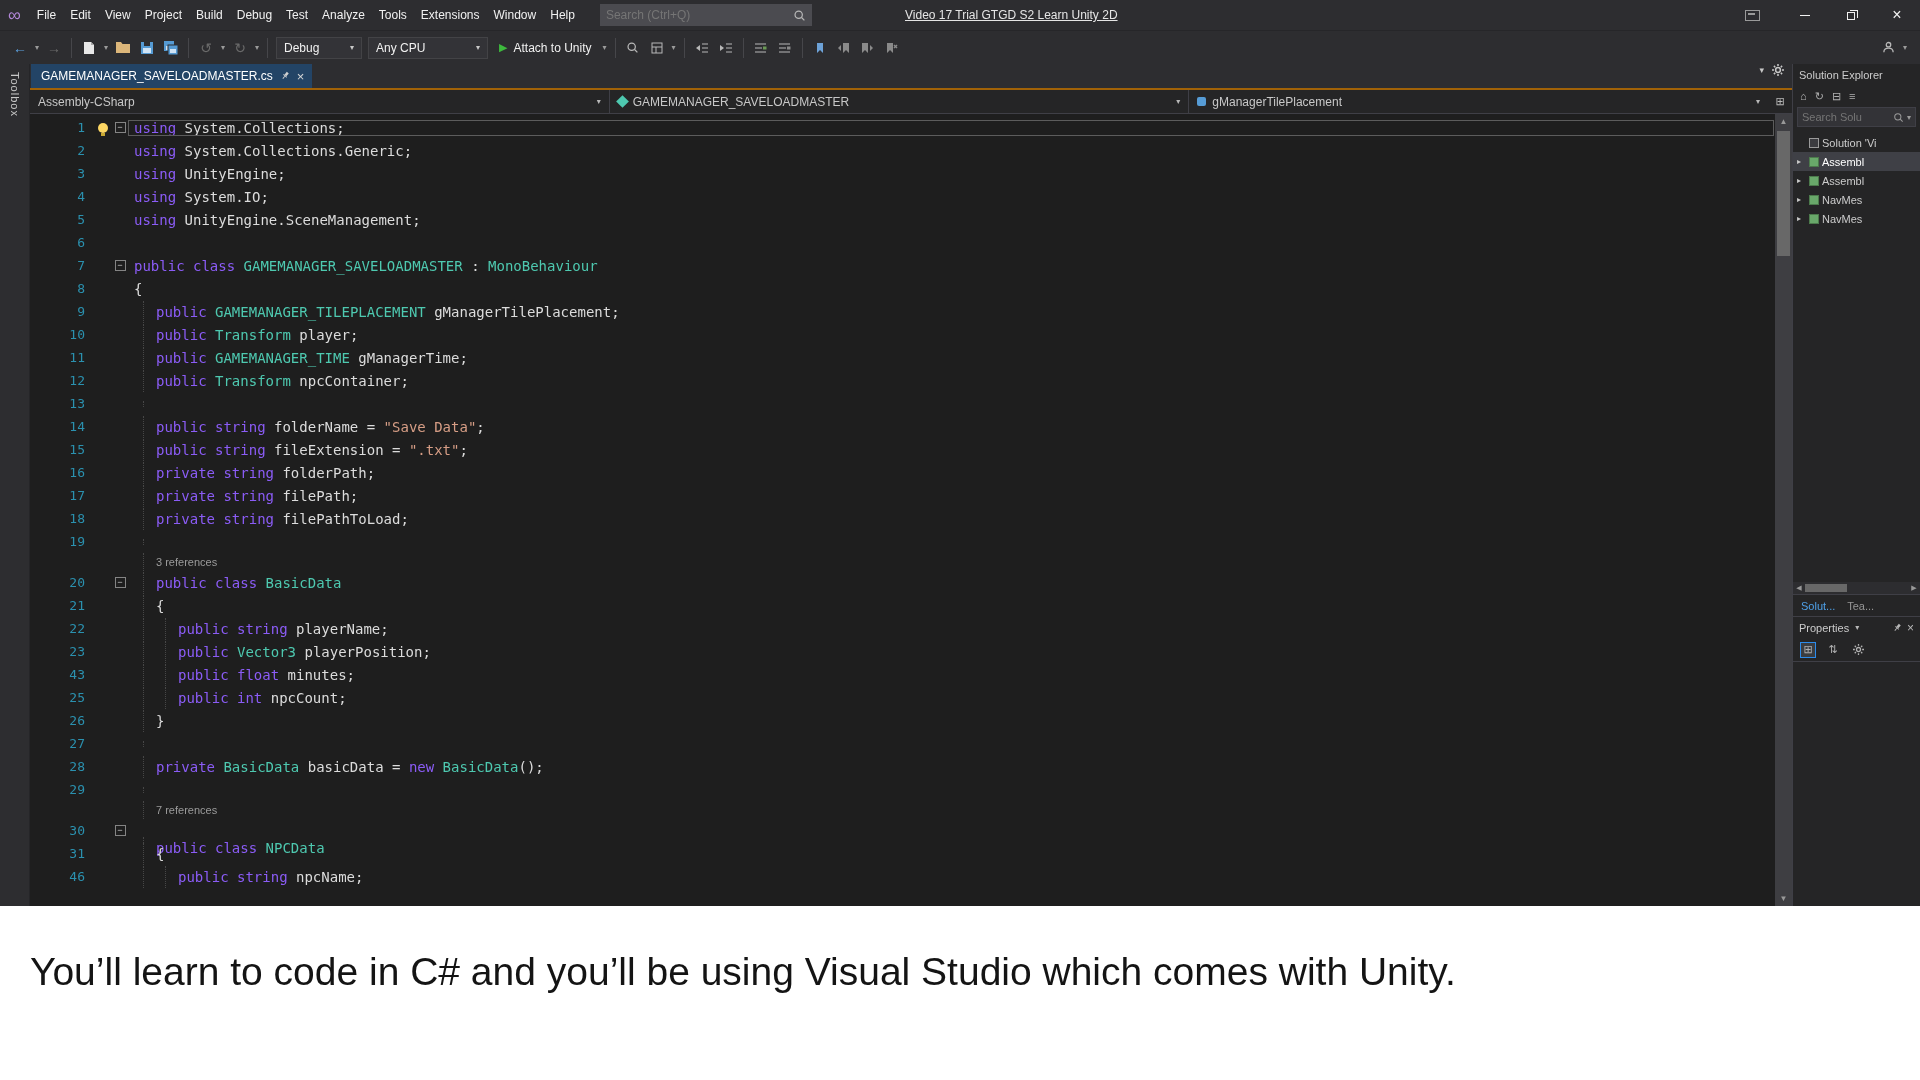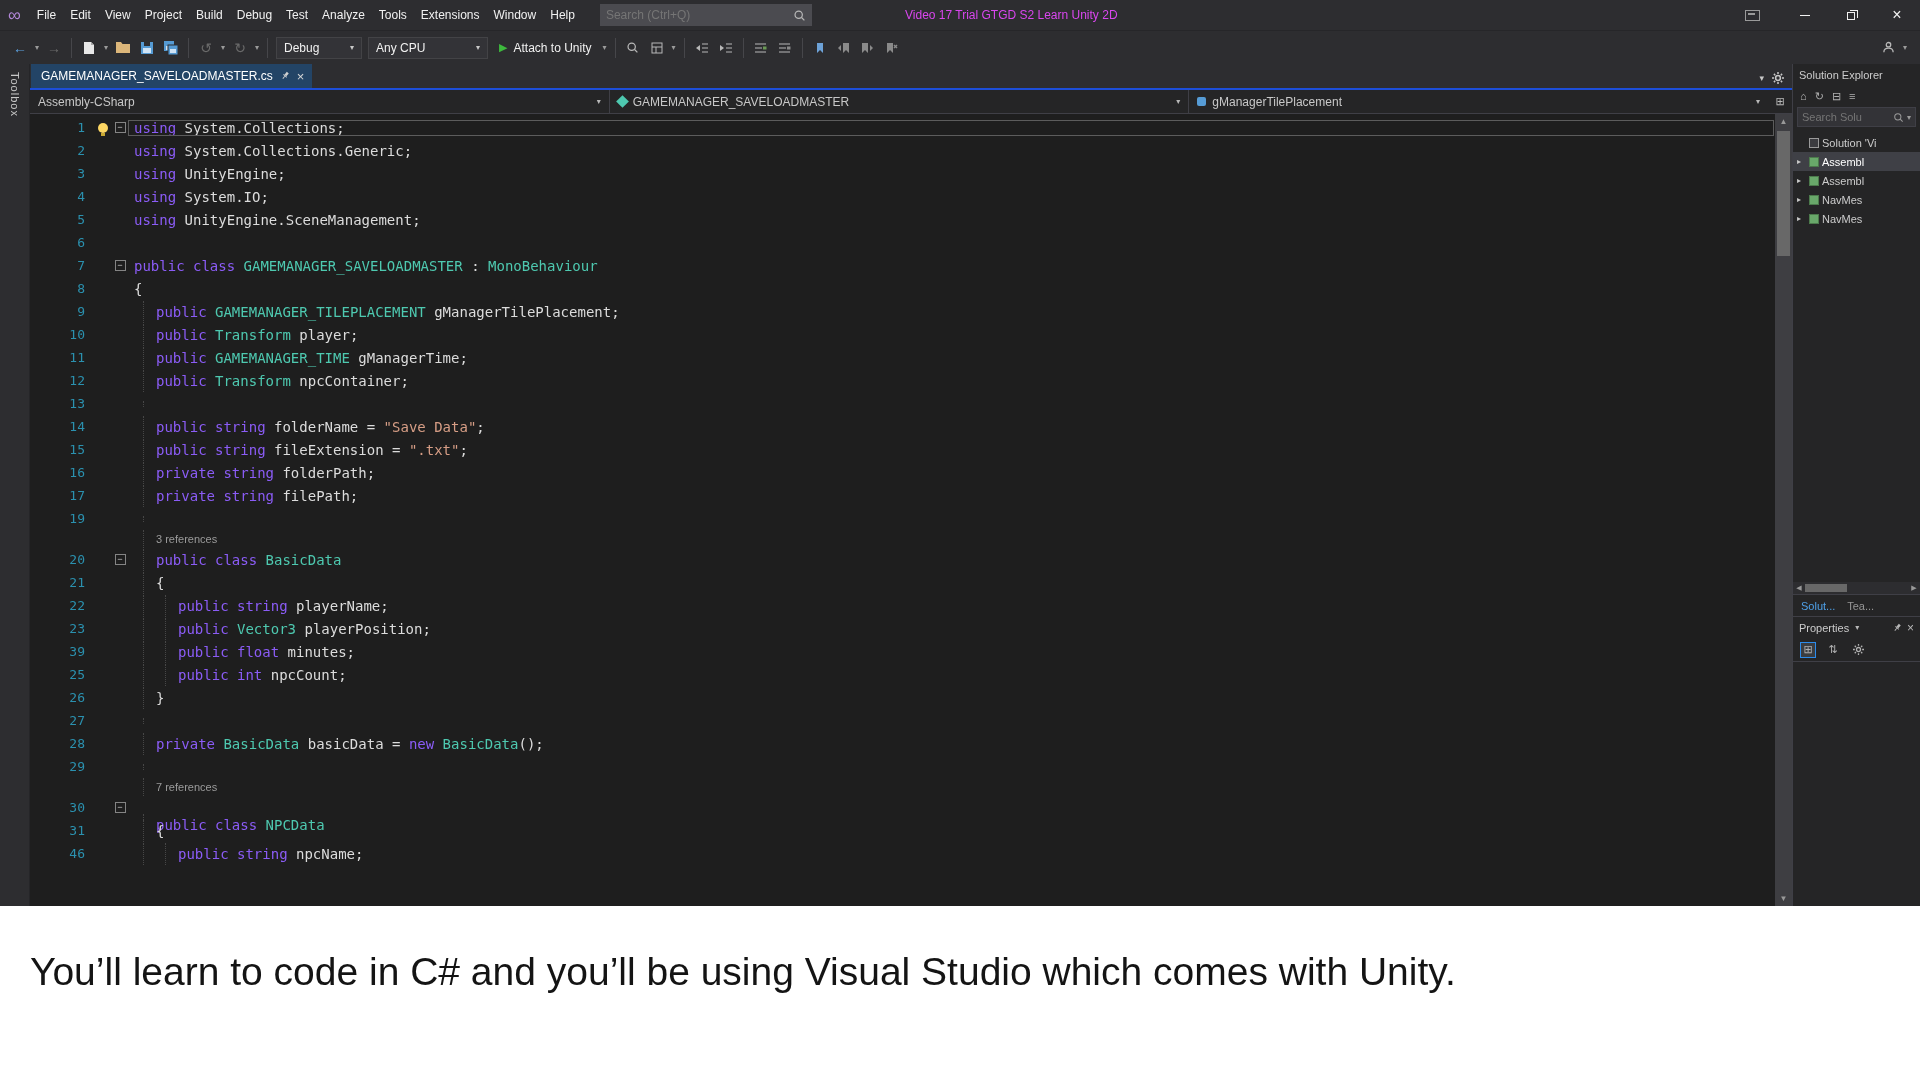--- a/index.html
+++ b/index.html
@@ -11,21 +11,21 @@
   .titlebar { height:30px; background:#2d2d30; display:flex; align-items:center;
               color:#f1f1f1; font-size:12px; position:relative; flex:none; }
   .vs-logo { font-size:18px; color:#b287d8; padding:0 9px 0 8px; line-height:30px; }
   .menu-bar { display:flex; height:30px; }
   .menu-item { padding:0 7px; line-height:30px; color:#f1f1f1; cursor:default; white-space:nowrap; }
   .qsearch { width:212px; height:22px; background:#4b4b50; margin-left:18px; display:flex;
              align-items:center; padding:0 6px; color:#b8b8b8; }
   .qsearch input { flex:1; background:transparent; border:none; outline:none; color:#cfcfcf;
                    font:12px "Liberation Sans",sans-serif; }
   .qsearch svg { flex:none; color:#b8b8b8; }
-  .window-title { position:absolute; left:905px; top:0; line-height:30px; color:#d946ef; white-space:nowrap; }
+  .window-title { position:absolute; left:905px; top:0; line-height:30px; color:#e5e5e5; white-space:nowrap;text-decoration:underline; }
   .tb-right-group { margin-left:auto; display:flex; align-items:center; }
   .feedback-glyph { width:15px; height:11px; border:1px solid #9a9a9a; margin-right:22px; position:relative; }
   .feedback-glyph::after { content:''; position:absolute; left:2px; top:2px; width:7px; height:2px; background:#9a9a9a; }
   .win-btn { width:46px; height:30px; display:flex; align-items:center; justify-content:center; color:#f1f1f1; }
   .wb-min { width:10px; height:1px; background:#f1f1f1; }
   .wb-restore { width:8px; height:8px; border:1px solid #f1f1f1; position:relative; margin-top:2px; }
   .wb-restore::before { content:''; position:absolute; top:-3px; left:2px; width:7px; height:7px;
                         border:1px solid #f1f1f1; border-bottom:none; border-left:none; }
   .wb-close { font-size:16px; line-height:16px; }
 
@@ -50,22 +50,22 @@
   .tb-end { display:flex; align-items:center; margin-right:10px; }
 
   
   .main { flex:1; min-height:0; display:flex; }
   .left-rail { width:30px; background:#2d2d30; border-right:1px solid #252528; flex:none; }
   .toolbox-tab { writing-mode:vertical-rl; font-size:11px; color:#c8c8c8; margin:8px 0 0 9px; letter-spacing:1px; }
 
   .center { flex:1; min-width:0; display:flex; flex-direction:column; }
 
   
-  .tabstrip { height:26px; background:#2d2d30; display:flex; align-items:flex-end;
-              border-bottom:2px solid #1d4ed8; flex:none; }
+  .tabstrip { height:26px; background:#2d2d30; display:flex; align-items:flex-start;
+              border-bottom:2px solid #a16207; flex:none; }
   .doc-tab { height:24px; background:#234466; color:#ffffff; font-size:12px; display:flex;
              align-items:center; gap:7px; padding:0 8px 0 10px; margin-left:1px; }
   .doc-tab .close { color:#d8d8d8; font-size:13px; line-height:13px; }
   .tabstrip-right { margin-left:auto; display:flex; align-items:center; gap:8px; padding:0 8px 4px 0; color:#c8c8c8; }
   .ts-caret { font-size:9px; }
 
   
   .navbar { height:24px; background:#252526; display:flex; border-bottom:1px solid #3f3f46; flex:none; }
   .nav-sec { flex:1; min-width:0; display:flex; align-items:center; gap:6px; font-size:12px;
              color:#c8c8c8; padding:0 8px; border-right:1px solid #3f3f46; }
@@ -485,20 +485,26 @@
               <div class="fold"></div>
               <div class="ctext" style="padding-left: 28px;"><div class="guide" style="left: 15px;"></div><span class="tk-k">private string</span><span class="tk-p"> folderPath;</span></div>
             </div>
             <div class="row code-row">
               <div class="ln">17</div>
               <div class="glyph"></div>
               <div class="fold"></div>
               <div class="ctext" style="padding-left: 28px;"><div class="guide" style="left: 15px;"></div><span class="tk-k">private string</span><span class="tk-p"> filePath;</span></div>
             </div>
             <div class="row code-row">
+              <div class="ln">18</div>
+              <div class="glyph"></div>
+              <div class="fold"></div>
+              <div class="ctext" style="padding-left: 28px;"><div class="guide" style="left: 15px;"></div><span class="tk-k">private string</span><span class="tk-p"> filePathToLoad;</span></div>
+            </div>
+            <div class="row code-row">
               <div class="ln">19</div>
               <div class="glyph"></div>
               <div class="fold"></div>
               <div class="ctext" style="padding-left: 28px;"><div class="guide" style="left: 15px;"></div></div>
             </div>
             <div class="row lens-row">
               <div class="ln"></div>
               <div class="glyph"></div>
               <div class="fold"></div>
               <div class="ltext" style="padding-left: 28px;">
@@ -526,21 +532,21 @@
               <div class="fold"></div>
               <div class="ctext" style="padding-left: 50px;"><div class="guide" style="left: 15px;"></div><div class="guide" style="left: 37px;"></div><span class="tk-k">public string</span><span class="tk-p"> playerName;</span></div>
             </div>
             <div class="row code-row">
               <div class="ln">23</div>
               <div class="glyph"></div>
               <div class="fold"></div>
               <div class="ctext" style="padding-left: 50px;"><div class="guide" style="left: 15px;"></div><div class="guide" style="left: 37px;"></div><span class="tk-k">public </span><span class="tk-t">Vector3</span><span class="tk-p"> playerPosition;</span></div>
             </div>
             <div class="row code-row">
-              <div class="ln">39</div>
+              <div class="ln">43</div>
               <div class="glyph"></div>
               <div class="fold"></div>
               <div class="ctext" style="padding-left: 50px;"><div class="guide" style="left: 15px;"></div><div class="guide" style="left: 37px;"></div><span class="tk-k">public float</span><span class="tk-p"> minutes;</span></div>
             </div>
             <div class="row code-row">
               <div class="ln">25</div>
               <div class="glyph"></div>
               <div class="fold"></div>
               <div class="ctext" style="padding-left: 50px;"><div class="guide" style="left: 15px;"></div><div class="guide" style="left: 37px;"></div><span class="tk-k">public int</span><span class="tk-p"> npcCount;</span></div>
             </div>

